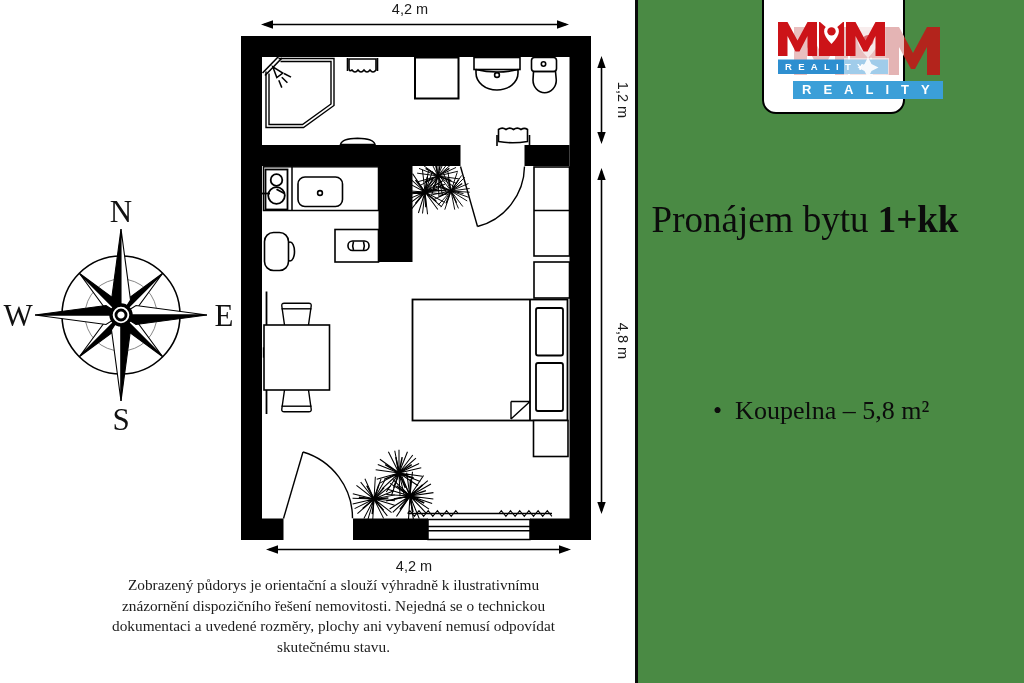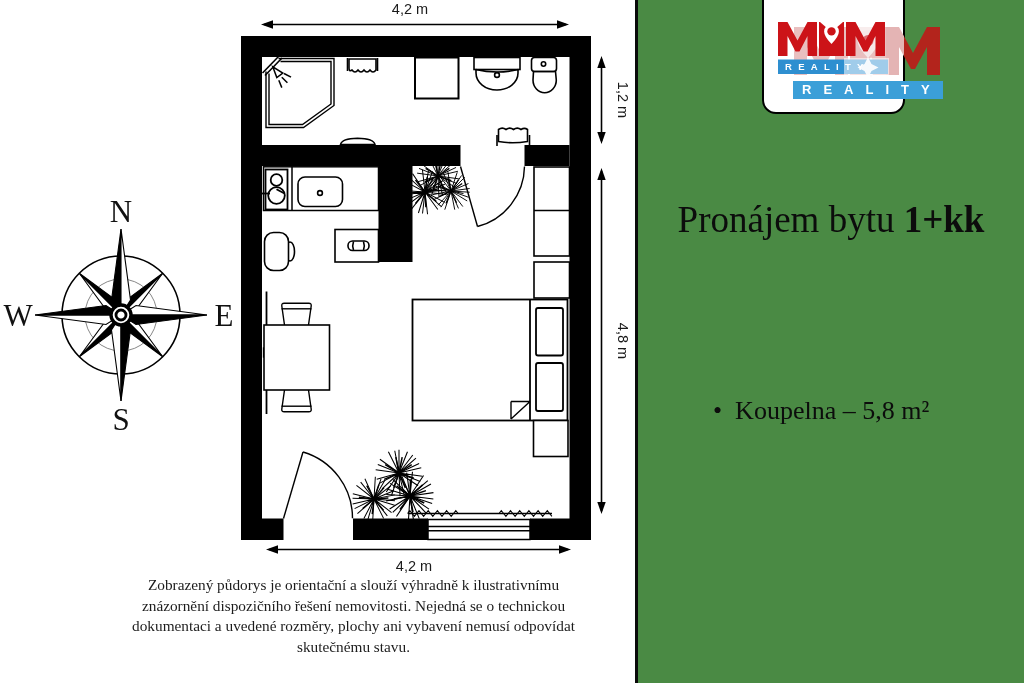--- a/index.html
+++ b/index.html
@@ -246,21 +246,21 @@
       <text x="0" y="-93">N</text>
       <text x="0" y="115">S</text>
       <text x="-103" y="10.5">W</text>
       <text x="103" y="10.5">E</text>
     </g>
   </g>
 
   </g>
 </svg>
 
-<div class="abs" style="left:76px;top:575px;width:555px;text-align:center;font-size:15.3px;line-height:20.7px;color:#1c1c1c;">
+<div class="abs" style="left:56px;top:575px;width:555px;text-align:center;font-size:15.3px;line-height:20.7px;color:#1c1c1c;">
 Zobrazený půdorys je orientační a slouží výhradně k ilustrativnímu<br>
 znázornění dispozičního řešení nemovitosti. Nejedná se o technickou<br>
 dokumentaci a uvedené rozměry, plochy ani vybavení nemusí odpovídat<br>
 skutečnému stavu.
 </div>
 
 <div class="abs" style="left:635px;top:0;width:3px;height:683px;background:#0a0a0a;"></div>
 
 <div class="abs" style="left:638px;top:0;width:386px;height:683px;background:#4a8a44;"></div>
 
@@ -303,19 +303,19 @@
     <g fill="#b3241c">
       <path d="M92,48 V0 H105 L119,26 L133,0 H146 V48 H133 V20 L121,42 H117 L105,20 V48 Z"></path>
     </g>
   </svg>
 </div>
 
 <div class="abs" style="left:793px;top:80.5px;width:150px;height:18.5px;background:#3b9fd8;">
   <div style="font-family:'Liberation Sans',sans-serif;font-size:13px;font-weight:bold;color:#fff;letter-spacing:12px;line-height:18.5px;padding-left:9px;">REALITY</div>
 </div>
 
-<div class="abs" style="left:638px;top:197px;width:386px;text-align:center;font-size:37px;line-height:45px;color:#0c0c0c;">
+<div class="abs" style="left:612px;top:197px;width:386px;text-align:center;font-size:37px;line-height:45px;color:#0c0c0c;">
   <div>Pronájem bytu <b>1+kk</b></div>
 </div>
 
 <div class="abs" style="left:700px;top:393px;width:300px;font-size:26px;line-height:35px;color:#0c0c0c;">
   <div style="padding-left:35px;text-indent:-22px;">•&nbsp;&nbsp;Koupelna – 5,8 m²</div>
 </div>
 
 </body></html>

